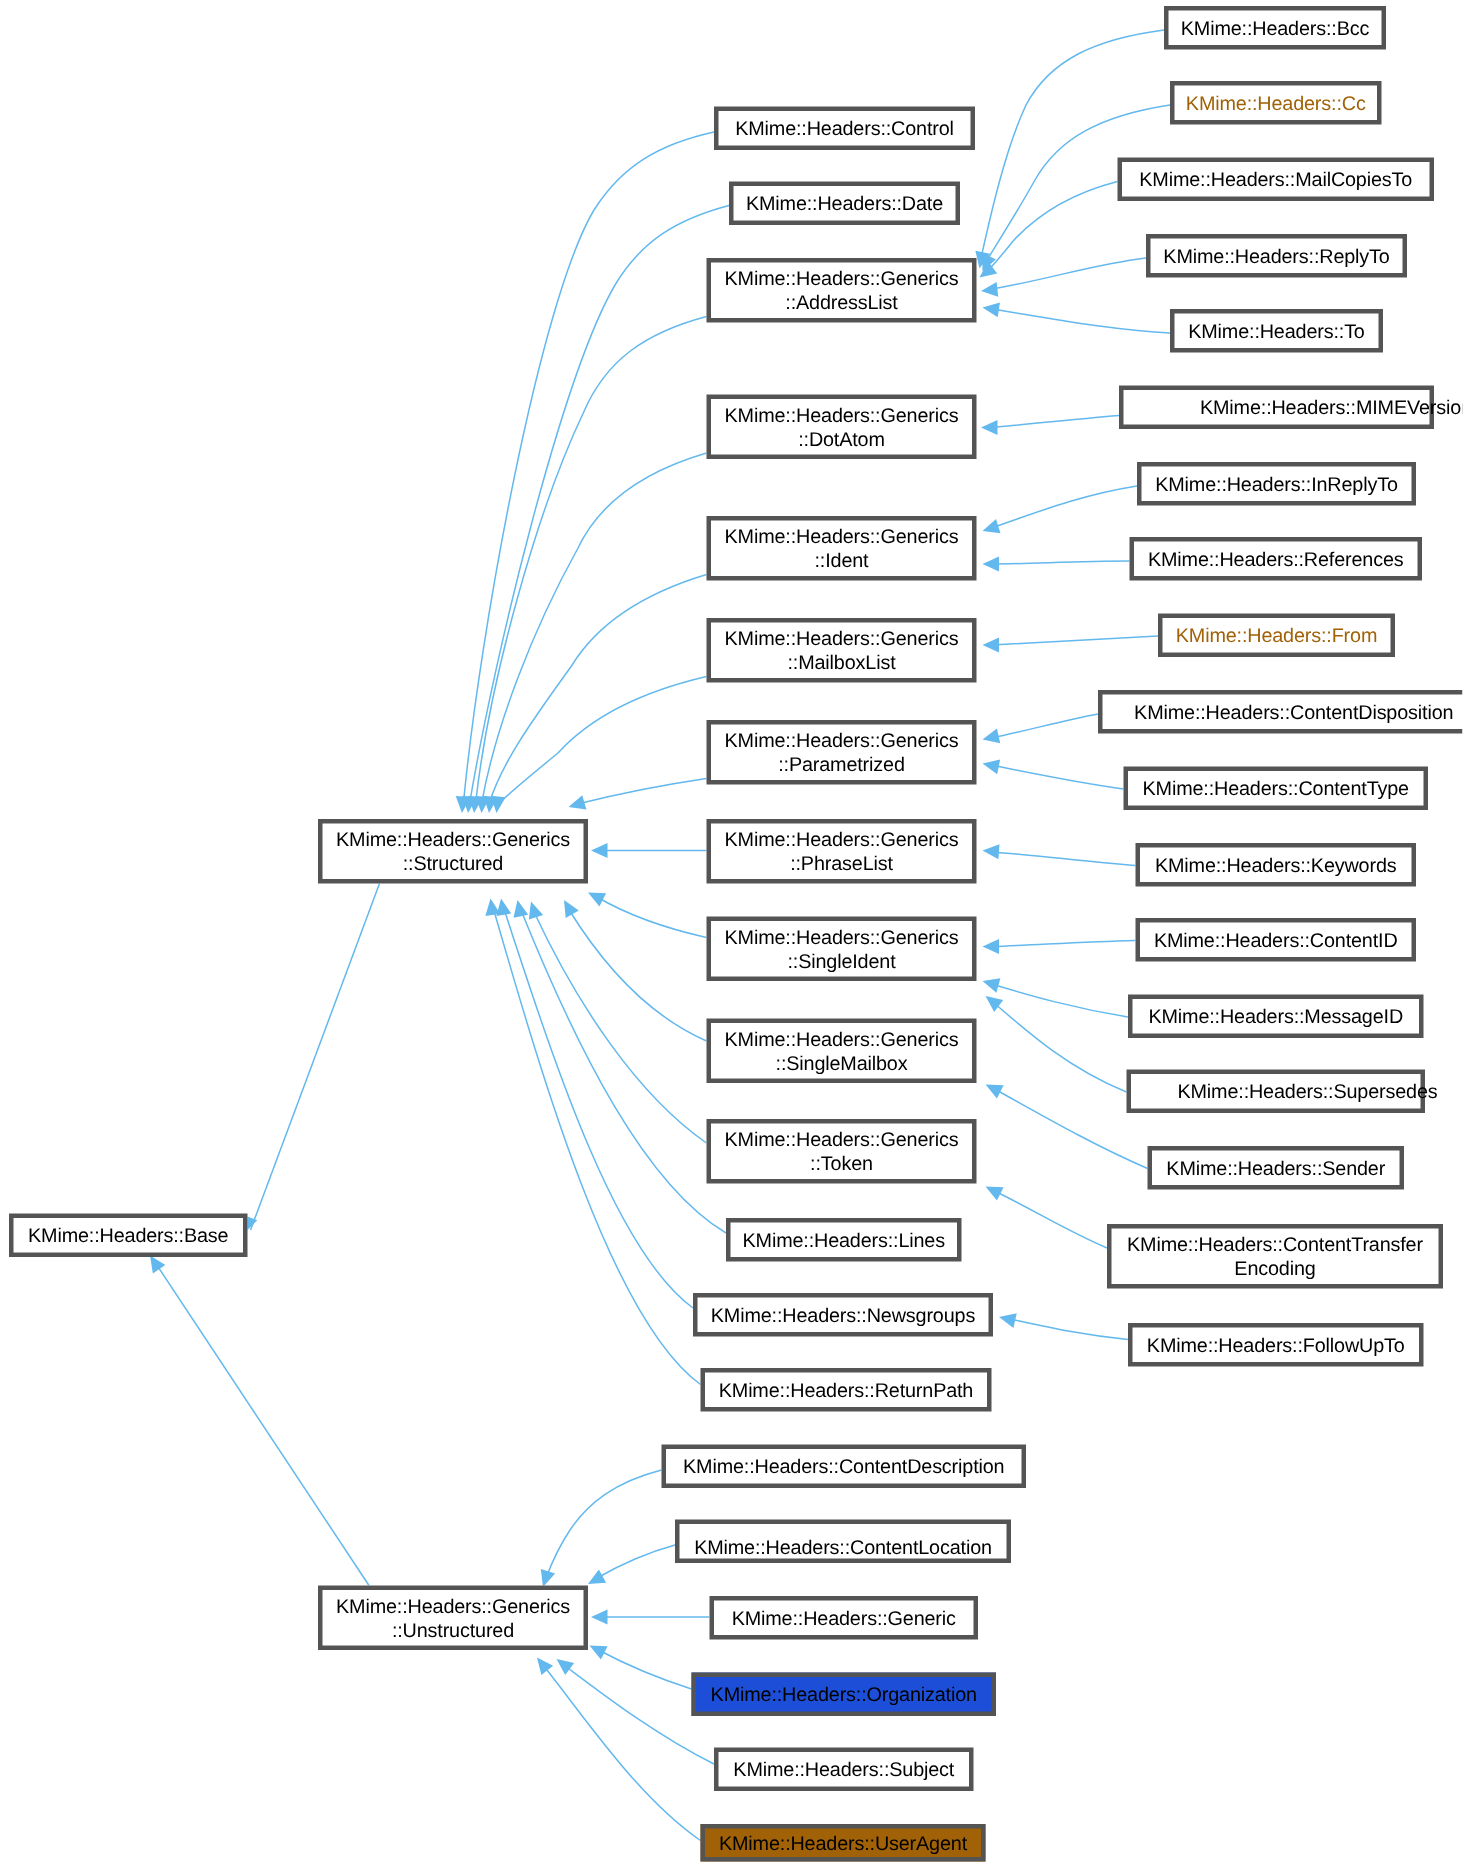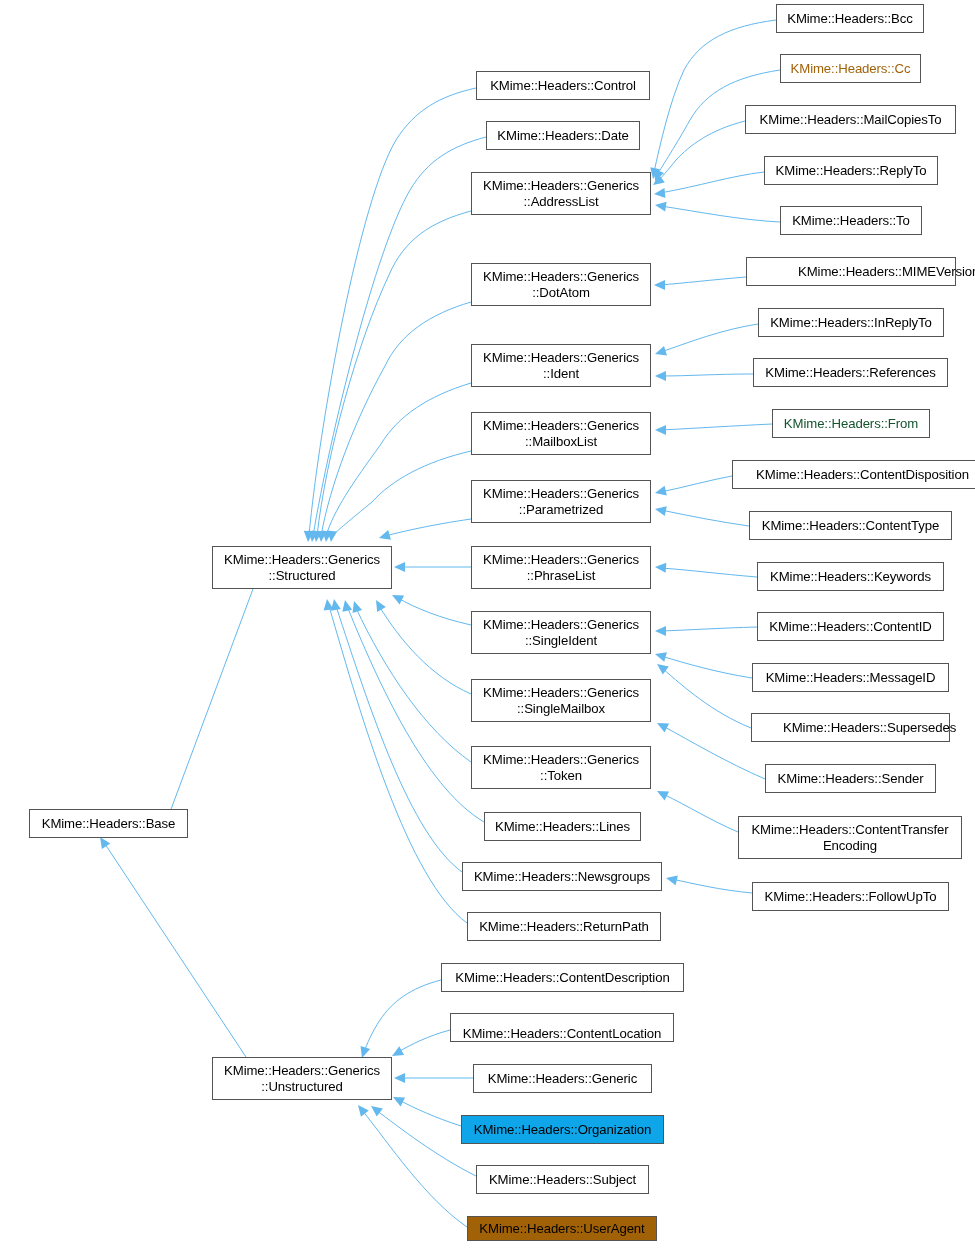--- a/index.html
+++ b/index.html
@@ -19,21 +19,21 @@
     position: absolute;
     left: 0;
     top: 0;
     width: 975px;
     height: 1249px;
     pointer-events: none;
   }
   .uml-node {
     position: absolute;
     box-sizing: border-box;
-    border: 1px solid #8b5cf6;
+    border: 3px solid #8b5cf6;
     background: #ffffff;
     color: #000000;
     display: flex;
     align-items: center;
     justify-content: center;
     text-align: center;
     font-size: 13.2px;
     line-height: 15.5px;
     letter-spacing: -0.1px;
     white-space: pre-line;
@@ -206,21 +206,21 @@
       <g>
         <path d="M 476,1176 C 436,1156 400,1128 376,1110" fill="none" stroke="#63b8ee" stroke-width="1"></path>
         <polygon points="371,1106 382.8,1108.6 376.8,1116.6" fill="#63b8ee"></polygon>
       </g>
       <g>
         <path d="M 467,1227 C 425,1198 390,1145 362,1110" fill="none" stroke="#63b8ee" stroke-width="1"></path>
         <polygon points="358,1105 368.7588016551096,1110.4998351744402 360.9305691075485,1116.7222764301941" fill="#63b8ee"></polygon>
       </g>
     </svg>
   <div id="node-layer">
-      <div class="uml-node" style="left: 6px; top: 809px; width: 159px; height: 29px; border-color: rgb(84, 84, 84); background: rgb(255, 255, 255); color: rgb(0, 0, 0); margin-left: 23px;"><span class="node-label">KMime::Headers::Base</span></div>
+      <div class="uml-node" style="left: 6px; top: 809px; width: 159px; height: 29px; border-color: rgb(84, 84, 84); background: rgb(255, 255, 255); color: rgb(0, 0, 0);"><span class="node-label">KMime::Headers::Base</span></div>
       <div class="uml-node" style="left: 212px; top: 546px; width: 180px; height: 43px; border-color: rgb(84, 84, 84); background: rgb(255, 255, 255); color: rgb(0, 0, 0);"><span class="node-label">KMime::Headers::Generics
 ::Structured</span></div>
       <div class="uml-node" style="left: 212px; top: 1057px; width: 180px; height: 43px; border-color: rgb(84, 84, 84); background: rgb(255, 255, 255); color: rgb(0, 0, 0);"><span class="node-label">KMime::Headers::Generics
 ::Unstructured</span></div>
       <div class="uml-node" style="left: 476px; top: 71px; width: 174px; height: 29px; border-color: rgb(84, 84, 84); background: rgb(255, 255, 255); color: rgb(0, 0, 0);"><span class="node-label">KMime::Headers::Control</span></div>
       <div class="uml-node" style="left: 486px; top: 121px; width: 154px; height: 29px; border-color: rgb(84, 84, 84); background: rgb(255, 255, 255); color: rgb(0, 0, 0);"><span class="node-label">KMime::Headers::Date</span></div>
       <div class="uml-node" style="left: 471px; top: 172px; width: 180px; height: 43px; border-color: rgb(84, 84, 84); background: rgb(255, 255, 255); color: rgb(0, 0, 0);"><span class="node-label">KMime::Headers::Generics
 ::AddressList</span></div>
       <div class="uml-node" style="left: 471px; top: 263px; width: 180px; height: 43px; border-color: rgb(84, 84, 84); background: rgb(255, 255, 255); color: rgb(0, 0, 0);"><span class="node-label">KMime::Headers::Generics
 ::DotAtom</span></div>
@@ -242,31 +242,31 @@
       <div class="uml-node" style="left: 462px; top: 862px; width: 200px; height: 29px; border-color: rgb(84, 84, 84); background: rgb(255, 255, 255); color: rgb(0, 0, 0);"><span class="node-label">KMime::Headers::Newsgroups</span></div>
       <div class="uml-node" style="left: 467px; top: 912px; width: 194px; height: 29px; border-color: rgb(84, 84, 84); background: rgb(255, 255, 255); color: rgb(0, 0, 0);"><span class="node-label">KMime::Headers::ReturnPath</span></div>
       <div class="uml-node" style="left: 776px; top: 4px; width: 148px; height: 29px; border-color: rgb(84, 84, 84); background: rgb(255, 255, 255); color: rgb(0, 0, 0);"><span class="node-label">KMime::Headers::Bcc</span></div>
       <div class="uml-node" style="left: 780px; top: 54px; width: 141px; height: 29px; border-color: rgb(84, 84, 84); background: rgb(255, 255, 255); color: #a16207;"><span class="node-label">KMime::Headers::Cc</span></div>
       <div class="uml-node" style="left: 745px; top: 105px; width: 211px; height: 29px; border-color: rgb(84, 84, 84); background: rgb(255, 255, 255); color: rgb(0, 0, 0);"><span class="node-label">KMime::Headers::MailCopiesTo</span></div>
       <div class="uml-node" style="left: 764px; top: 156px; width: 174px; height: 29px; border-color: rgb(84, 84, 84); background: rgb(255, 255, 255); color: rgb(0, 0, 0); justify-content: flex-end;"><span class="node-label">KMime::Headers::ReplyTo</span></div>
       <div class="uml-node" style="left: 780px; top: 206px; width: 142px; height: 29px; border-color: rgb(84, 84, 84); background: rgb(255, 255, 255); color: rgb(0, 0, 0);"><span class="node-label">KMime::Headers::To</span></div>
       <div class="uml-node" style="left: 746px; top: 257px; width: 210px; height: 29px; border-color: rgb(84, 84, 84); background: rgb(255, 255, 255); color: rgb(0, 0, 0); padding-left: 48px;"><span class="node-label">KMime::Headers::MIMEVersion</span></div>
       <div class="uml-node" style="left: 758px; top: 308px; width: 186px; height: 29px; border-color: rgb(84, 84, 84); background: rgb(255, 255, 255); color: rgb(0, 0, 0);"><span class="node-label">KMime::Headers::InReplyTo</span></div>
       <div class="uml-node" style="left: 753px; top: 358px; width: 195px; height: 29px; border-color: rgb(84, 84, 84); background: rgb(255, 255, 255); color: rgb(0, 0, 0);"><span class="node-label">KMime::Headers::References</span></div>
-      <div class="uml-node" style="left: 772px; top: 409px; width: 158px; height: 29px; border-color: rgb(84, 84, 84); background: rgb(255, 255, 255); color: #14532d; align-items: center;"><span class="node-label">KMime::Headers::From</span></div>
+      <div class="uml-node" style="left: 772px; top: 409px; width: 158px; height: 29px; border-color: rgb(84, 84, 84); background: rgb(255, 255, 255); color: #a16207; align-items: center;"><span class="node-label">KMime::Headers::From</span></div>
       <div class="uml-node" style="left: 732px; top: 460px; width: 261px; height: 29px; border-color: rgb(84, 84, 84); background: rgb(255, 255, 255); color: rgb(0, 0, 0);"><span class="node-label">KMime::Headers::ContentDisposition</span></div>
       <div class="uml-node" style="left: 749px; top: 511px; width: 203px; height: 29px; border-color: rgb(84, 84, 84); background: rgb(255, 255, 255); color: rgb(0, 0, 0);"><span class="node-label">KMime::Headers::ContentType</span></div>
       <div class="uml-node" style="left: 757px; top: 562px; width: 187px; height: 29px; border-color: rgb(84, 84, 84); background: rgb(255, 255, 255); color: rgb(0, 0, 0);"><span class="node-label">KMime::Headers::Keywords</span></div>
       <div class="uml-node" style="left: 757px; top: 612px; width: 187px; height: 29px; border-color: rgb(84, 84, 84); background: rgb(255, 255, 255); color: rgb(0, 0, 0);"><span class="node-label">KMime::Headers::ContentID</span></div>
       <div class="uml-node" style="left: 752px; top: 663px; width: 197px; height: 29px; border-color: rgb(84, 84, 84); background: rgb(255, 255, 255); color: rgb(0, 0, 0);"><span class="node-label">KMime::Headers::MessageID</span></div>
       <div class="uml-node" style="left: 751px; top: 713px; width: 199px; height: 29px; border-color: rgb(84, 84, 84); background: rgb(255, 255, 255); color: rgb(0, 0, 0); padding-left: 28px;"><span class="node-label">KMime::Headers::Supersedes</span></div>
       <div class="uml-node" style="left: 765px; top: 764px; width: 171px; height: 29px; border-color: rgb(84, 84, 84); background: rgb(255, 255, 255); color: rgb(0, 0, 0);"><span class="node-label">KMime::Headers::Sender</span></div>
       <div class="uml-node" style="left: 738px; top: 816px; width: 224px; height: 43px; border-color: rgb(84, 84, 84); background: rgb(255, 255, 255); color: rgb(0, 0, 0);"><span class="node-label">KMime::Headers::ContentTransfer
 Encoding</span></div>
       <div class="uml-node" style="left: 752px; top: 882px; width: 197px; height: 29px; border-color: rgb(84, 84, 84); background: rgb(255, 255, 255); color: rgb(0, 0, 0);"><span class="node-label">KMime::Headers::FollowUpTo</span></div>
       <div class="uml-node" style="left: 441px; top: 963px; width: 243px; height: 29px; border-color: rgb(84, 84, 84); background: rgb(255, 255, 255); color: rgb(0, 0, 0);"><span class="node-label">KMime::Headers::ContentDescription</span></div>
       <div class="uml-node" style="left: 450px; top: 1013px; width: 224px; height: 29px; border-color: rgb(84, 84, 84); background: rgb(255, 255, 255); color: rgb(0, 0, 0); align-items: flex-end;"><span class="node-label">KMime::Headers::ContentLocation</span></div>
       <div class="uml-node" style="left: 473px; top: 1064px; width: 179px; height: 29px; border-color: rgb(84, 84, 84); background: rgb(255, 255, 255); color: rgb(0, 0, 0);"><span class="node-label">KMime::Headers::Generic</span></div>
-      <div class="uml-node" style="left: 461px; top: 1115px; width: 203px; height: 29px; border-color: rgb(84, 84, 84); background: #0ea5e9; color: rgb(0, 0, 0);"><span class="node-label">KMime::Headers::Organization</span></div>
+      <div class="uml-node" style="left: 461px; top: 1115px; width: 203px; height: 29px; border-color: rgb(84, 84, 84); background: #1d4ed8; color: rgb(0, 0, 0);"><span class="node-label">KMime::Headers::Organization</span></div>
       <div class="uml-node" style="left: 476px; top: 1165px; width: 173px; height: 29px; border-color: rgb(84, 84, 84); background: rgb(255, 255, 255); color: rgb(0, 0, 0);"><span class="node-label">KMime::Headers::Subject</span></div>
       <div class="uml-node" style="left: 467px; top: 1216px; width: 190px; height: 25px; border-color: rgb(84, 84, 84); background: #a16207; color: rgb(0, 0, 0);"><span class="node-label">KMime::Headers::UserAgent</span></div>
     </div>
 </div>
 
 </body></html>

